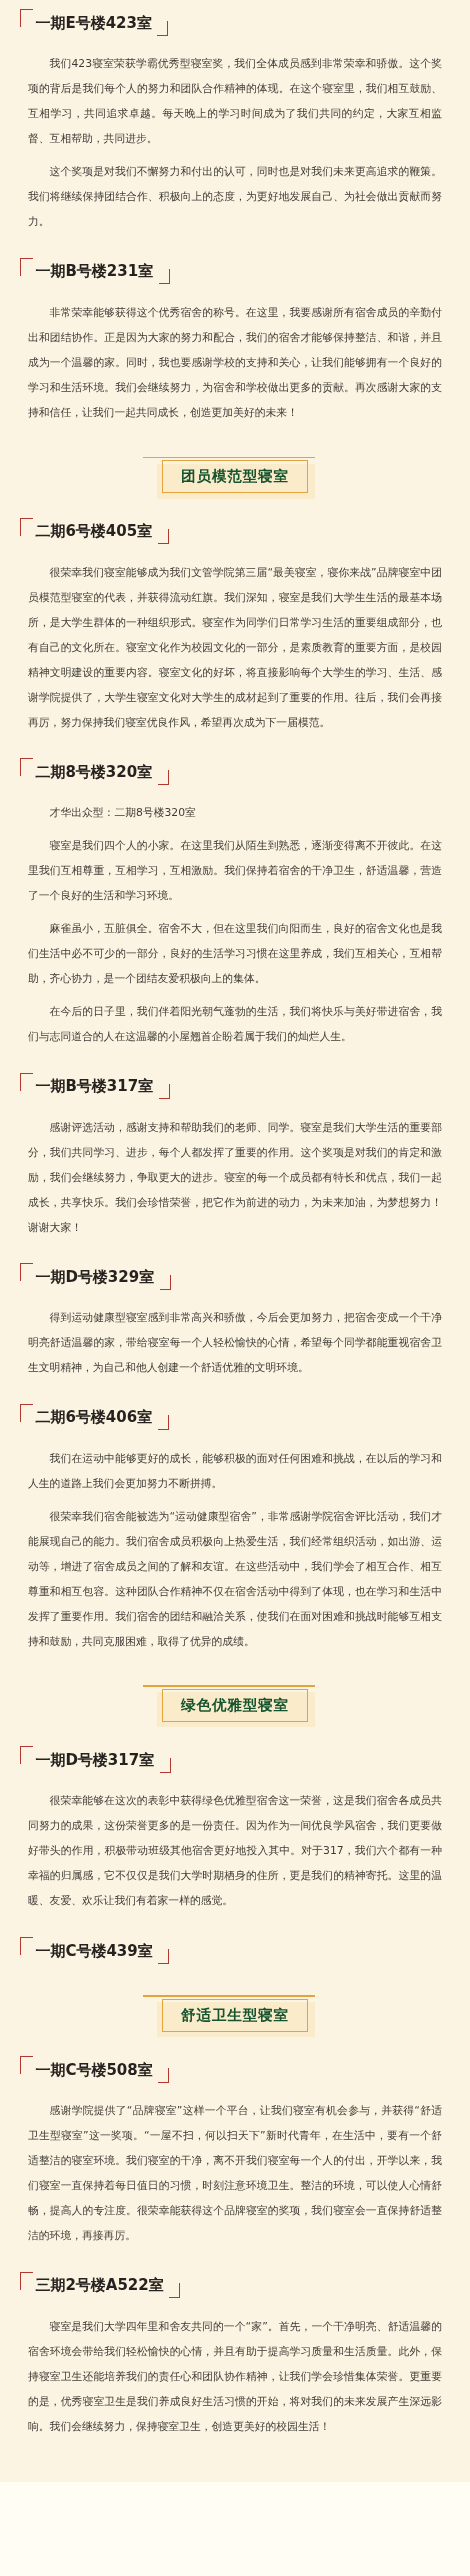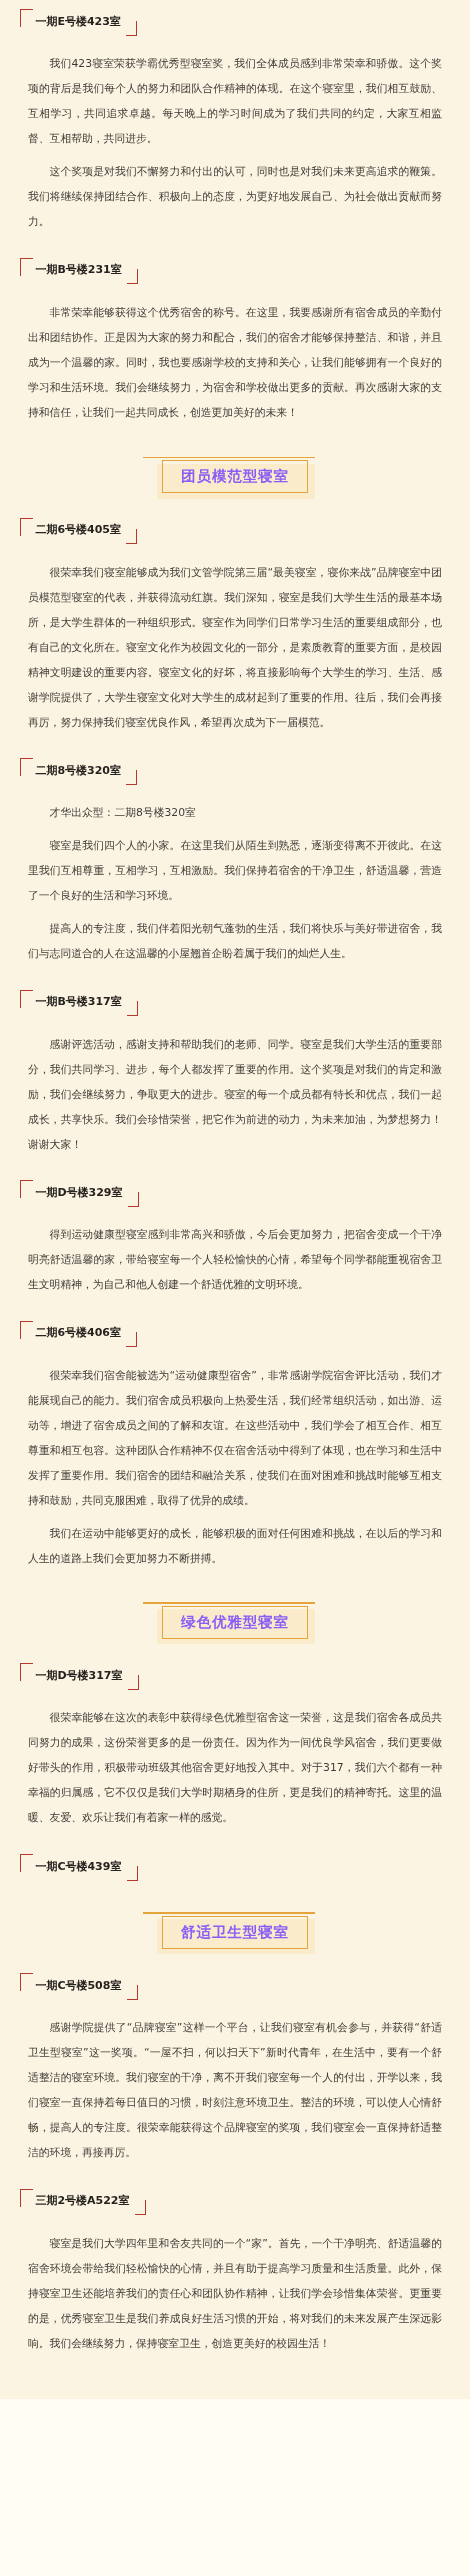--- a/index.html
+++ b/index.html
@@ -15,21 +15,21 @@
   p.body-text {
     margin:8px; font-size:10.8px; line-height:25px;
     text-align:justify; text-indent:2em; color:#3e3b36;
     word-break:break-all;
   }
 
   
   .room-title {
     position:relative; display:flex; align-items:flex-start;
     margin:25px 0 15.4px 0; padding:3.1px 0 0 15.4px;
-    font-size:11px; font-weight:bold; color:#26221f;
+    font-size:15px; font-weight:bold; color:#26221f;
   }
   .room-title:first-child { margin-top:7.7px; }
   .room-title::before {
     content:''; position:absolute; left:0; top:-1.5px;
     width:12.3px; height:17px;
     border-left:1.5px solid #b5372e; border-top:1.5px solid #b5372e;
   }
   .bracket-tail {
     display:inline-block; width:10px; height:14px;
     border-right:1.5px solid #b5372e; border-bottom:1.5px solid #b5372e;
@@ -43,21 +43,21 @@
     position:absolute; left:-4.6px; right:-7px; top:3.8px; bottom:-5.4px;
     background:#faeccb; z-index:0;
   }
   .section-header .topline {
     position:absolute; left:-18.5px; right:-6.2px; top:-3.1px; height:1.5px;
     background:#e5a33c; z-index:1;
   }
   .section-header .box {
     position:relative; z-index:1;
     border:1.2px solid #e5a33c; padding:6.2px 18.5px;
-    font-size:14.6px; font-weight:bold; color:#8b5cf6; letter-spacing:0.8px;
+    font-size:14.6px; font-weight:bold; color:#14532d; letter-spacing:0.8px;
   }
 </style>
 </head>
 <body>
 
 <div class="page">
 
   <div class="content" id="content">
       <div class="room-title">
         <span class="room-title-text">一期E号楼423室</span>
@@ -75,37 +75,38 @@
         <span class="room-title-text">二期6号楼405室</span>
         <span class="bracket-tail"></span>
       </div>
       <p class="body-text">很荣幸我们寝室能够成为我们文管学院第三届“最美寝室，寝你来战”品牌寝室中团员模范型寝室的代表，并获得流动红旗。我们深知，寝室是我们大学生生活的最基本场所，是大学生群体的一种组织形式。寝室作为同学们日常学习生活的重要组成部分，也有自己的文化所在。寝室文化作为校园文化的一部分，是素质教育的重要方面，是校园精神文明建设的重要内容。寝室文化的好坏，将直接影响每个大学生的学习、生活、感谢学院提供了，大学生寝室文化对大学生的成材起到了重要的作用。往后，我们会再接再厉，努力保持我们寝室优良作风，希望再次成为下一届模范。</p>
       <div class="room-title">
         <span class="room-title-text">二期8号楼320室</span>
         <span class="bracket-tail"></span>
       </div>
       <p class="body-text">才华出众型：二期8号楼320室</p>
       <p class="body-text">寝室是我们四个人的小家。在这里我们从陌生到熟悉，逐渐变得离不开彼此。在这里我们互相尊重，互相学习，互相激励。我们保持着宿舍的干净卫生，舒适温馨，营造了一个良好的生活和学习环境。</p>
-      <p class="body-text">提高人的专注度，我们伴着阳光朝气蓬勃的生活，我们将快乐与美好带进宿舍，我们与志同道合的人在这温馨的小屋翘首企盼着属于我们的灿烂人生。</p>
+      <p class="body-text">麻雀虽小，五脏俱全。宿舍不大，但在这里我们向阳而生，良好的宿舍文化也是我们生活中必不可少的一部分，良好的生活学习习惯在这里养成，我们互相关心，互相帮助，齐心协力，是一个团结友爱积极向上的集体。</p>
+      <p class="body-text">在今后的日子里，我们伴着阳光朝气蓬勃的生活，我们将快乐与美好带进宿舍，我们与志同道合的人在这温馨的小屋翘首企盼着属于我们的灿烂人生。</p>
       <div class="room-title">
         <span class="room-title-text">一期B号楼317室</span>
         <span class="bracket-tail"></span>
       </div>
       <p class="body-text">感谢评选活动，感谢支持和帮助我们的老师、同学。寝室是我们大学生活的重要部分，我们共同学习、进步，每个人都发挥了重要的作用。这个奖项是对我们的肯定和激励，我们会继续努力，争取更大的进步。寝室的每一个成员都有特长和优点，我们一起成长，共享快乐。我们会珍惜荣誉，把它作为前进的动力，为未来加油，为梦想努力！谢谢大家！</p>
       <div class="room-title">
         <span class="room-title-text">一期D号楼329室</span>
         <span class="bracket-tail"></span>
       </div>
       <p class="body-text">得到运动健康型寝室感到非常高兴和骄傲，今后会更加努力，把宿舍变成一个干净明亮舒适温馨的家，带给寝室每一个人轻松愉快的心情，希望每个同学都能重视宿舍卫生文明精神，为自己和他人创建一个舒适优雅的文明环境。</p>
       <div class="room-title">
         <span class="room-title-text">二期6号楼406室</span>
         <span class="bracket-tail"></span>
       </div>
+      <p class="body-text">我们在运动中能够更好的成长，能够积极的面对任何困难和挑战，在以后的学习和人生的道路上我们会更加努力不断拼搏。</p>
       <p class="body-text">很荣幸我们宿舍能被选为“运动健康型宿舍”，非常感谢学院宿舍评比活动，我们才能展现自己的能力。我们宿舍成员积极向上热爱生活，我们经常组织活动，如出游、运动等，增进了宿舍成员之间的了解和友谊。在这些活动中，我们学会了相互合作、相互尊重和相互包容。这种团队合作精神不仅在宿舍活动中得到了体现，也在学习和生活中发挥了重要作用。我们宿舍的团结和融洽关系，使我们在面对困难和挑战时能够互相支持和鼓励，共同克服困难，取得了优异的成绩。</p>
-      <p class="body-text">我们在运动中能够更好的成长，能够积极的面对任何困难和挑战，在以后的学习和人生的道路上我们会更加努力不断拼搏。</p>
       <div class="section-header-wrap"><div class="section-header"><div class="shadow"></div><div class="topline"></div><div class="box">绿色优雅型寝室</div></div></div>
       <div class="room-title">
         <span class="room-title-text">一期D号楼317室</span>
         <span class="bracket-tail"></span>
       </div>
       <p class="body-text">很荣幸能够在这次的表彰中获得绿色优雅型宿舍这一荣誉，这是我们宿舍各成员共同努力的成果，这份荣誉更多的是一份责任。因为作为一间优良学风宿舍，我们更要做好带头的作用，积极带动班级其他宿舍更好地投入其中。对于317，我们六个都有一种幸福的归属感，它不仅仅是我们大学时期栖身的住所，更是我们的精神寄托。这里的温暖、友爱、欢乐让我们有着家一样的感觉。</p>
       <div class="room-title">
         <span class="room-title-text">一期C号楼439室</span>
         <span class="bracket-tail"></span>
       </div>

